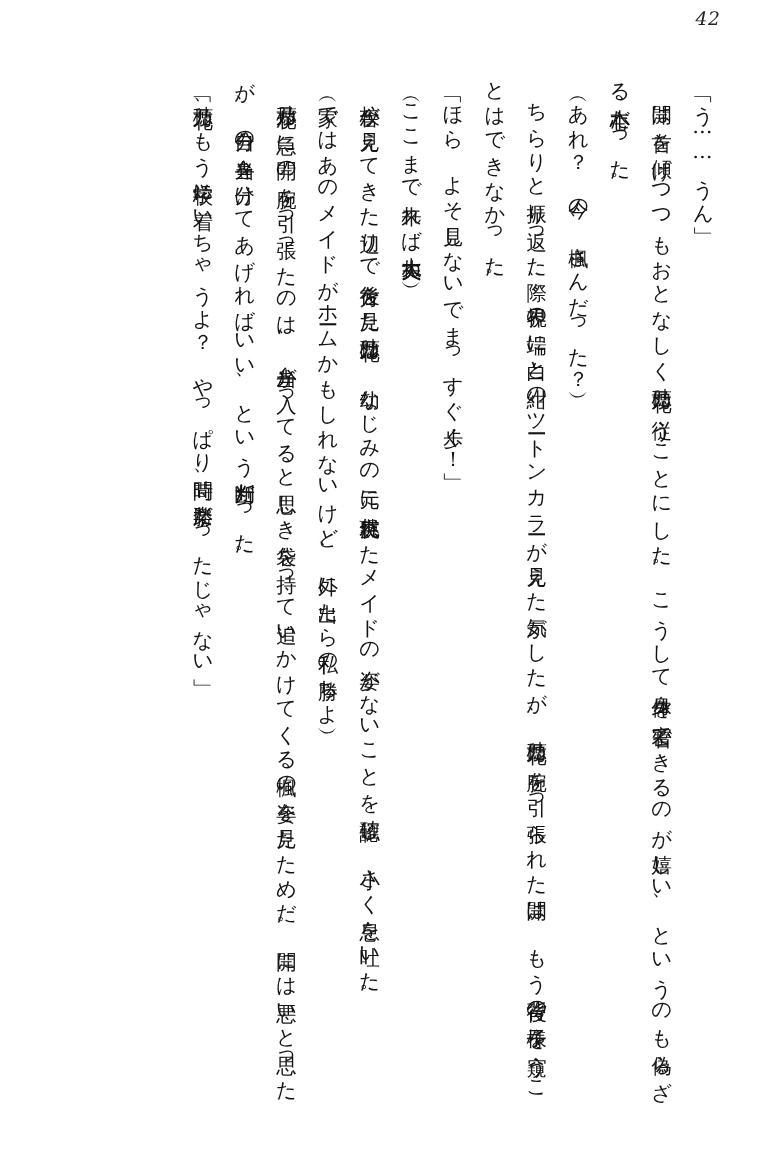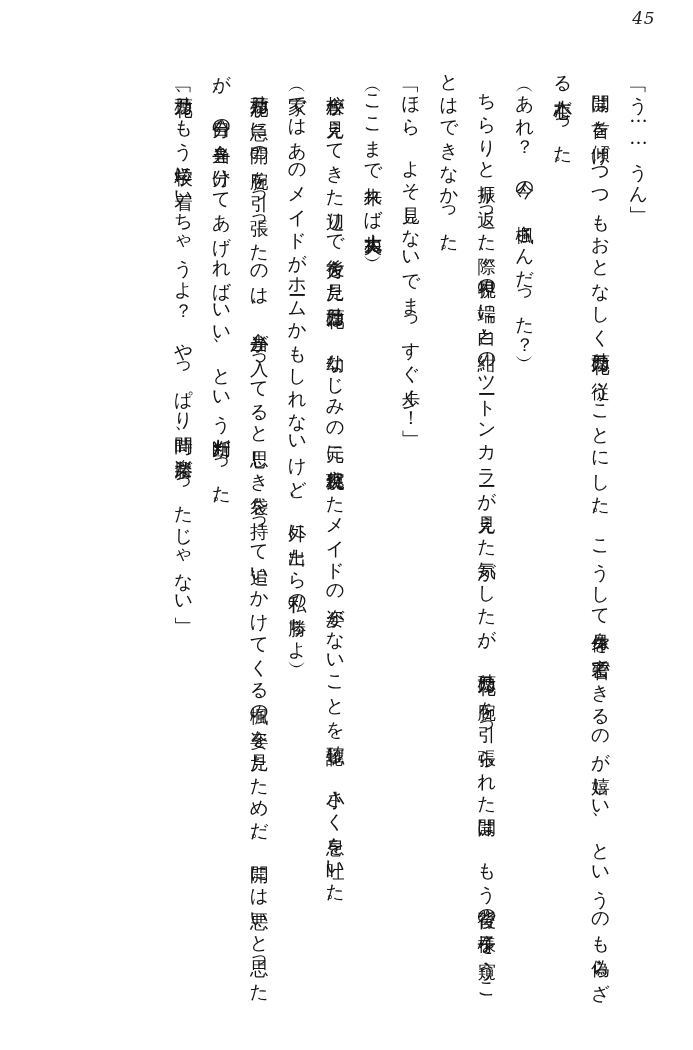--- a/index.html
+++ b/index.html
@@ -48,21 +48,21 @@
   }
   .body-text p.indent {
     text-indent: 1em;
   }
 </style>
 </head>
 <body>
 
 <div class="page">
 
-  <div class="page-number">45</div>
+  <div class="page-number">42</div>
 
   <div class="body-text">
     <p class="indent">「う……うん」</p>
     <p class="indent">開は首を傾げつつもおとなしく穂乃花に従うことにした。こうして身体を密着できるのが嬉しい、というのも偽らざる本心だった。</p>
     <p class="indent">（あれ？　今の、楓さんだった？）</p>
     <p class="indent">ちらりと振り返った際、視界の端に白と紺のツートンカラーが見えた気がしたが、穂乃花に腕を引っ張られた開は、もう背後の様子を窺うことはできなかった。</p>
     <p class="indent">「ほら、よそ見しないでまっすぐ歩く！」</p>
     <p class="indent">（ここまで来れば大丈夫ね）</p>
     <p class="indent">校舎が見えてきた辺りで後方を見た穂乃花は、幼なじみの元に突然現れたメイドの姿がないことを確認し、小さく息を吐いた。</p>
     <p class="indent">（家ではあのメイドがホームかもしれないけど、外に出たら私の勝ちよ）</p>

